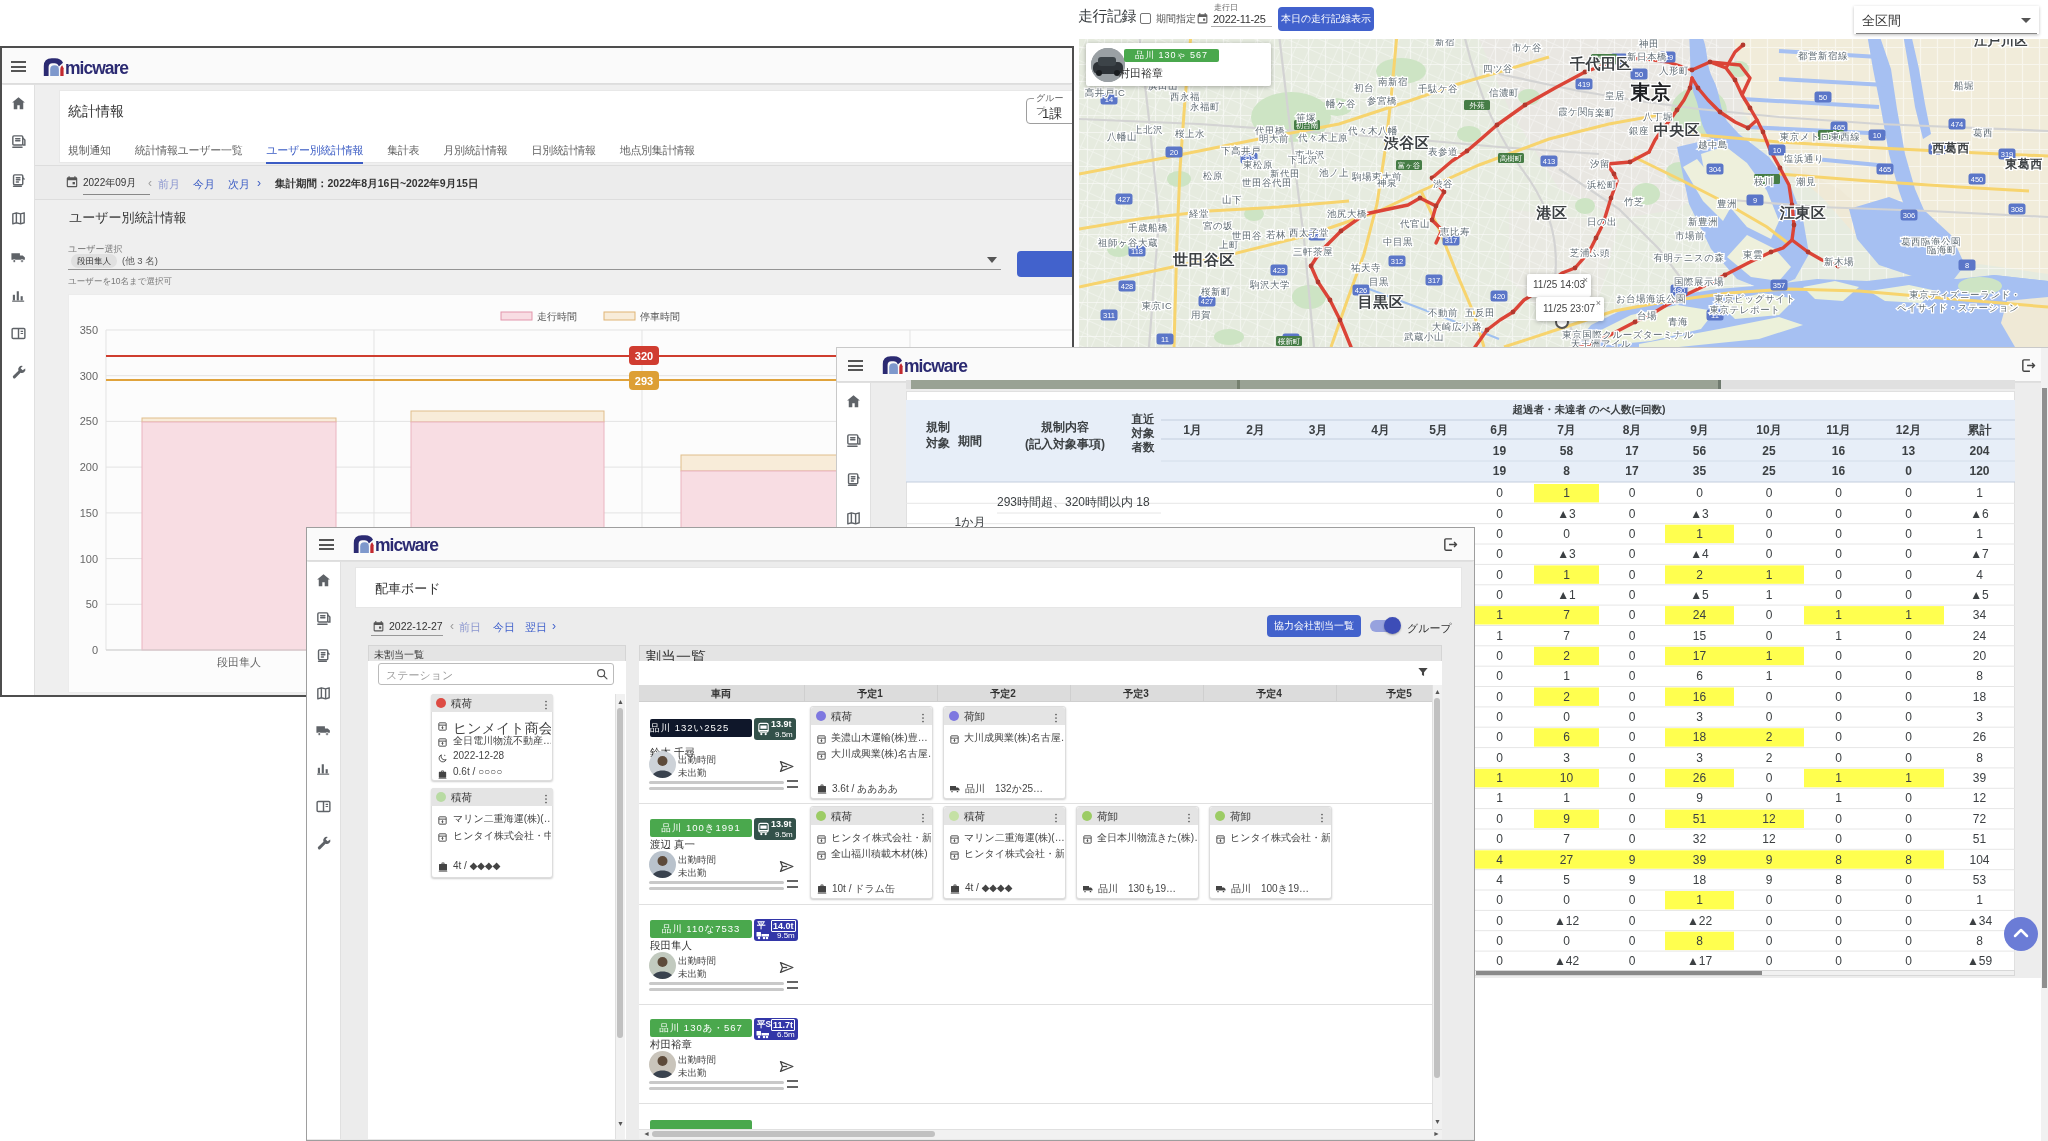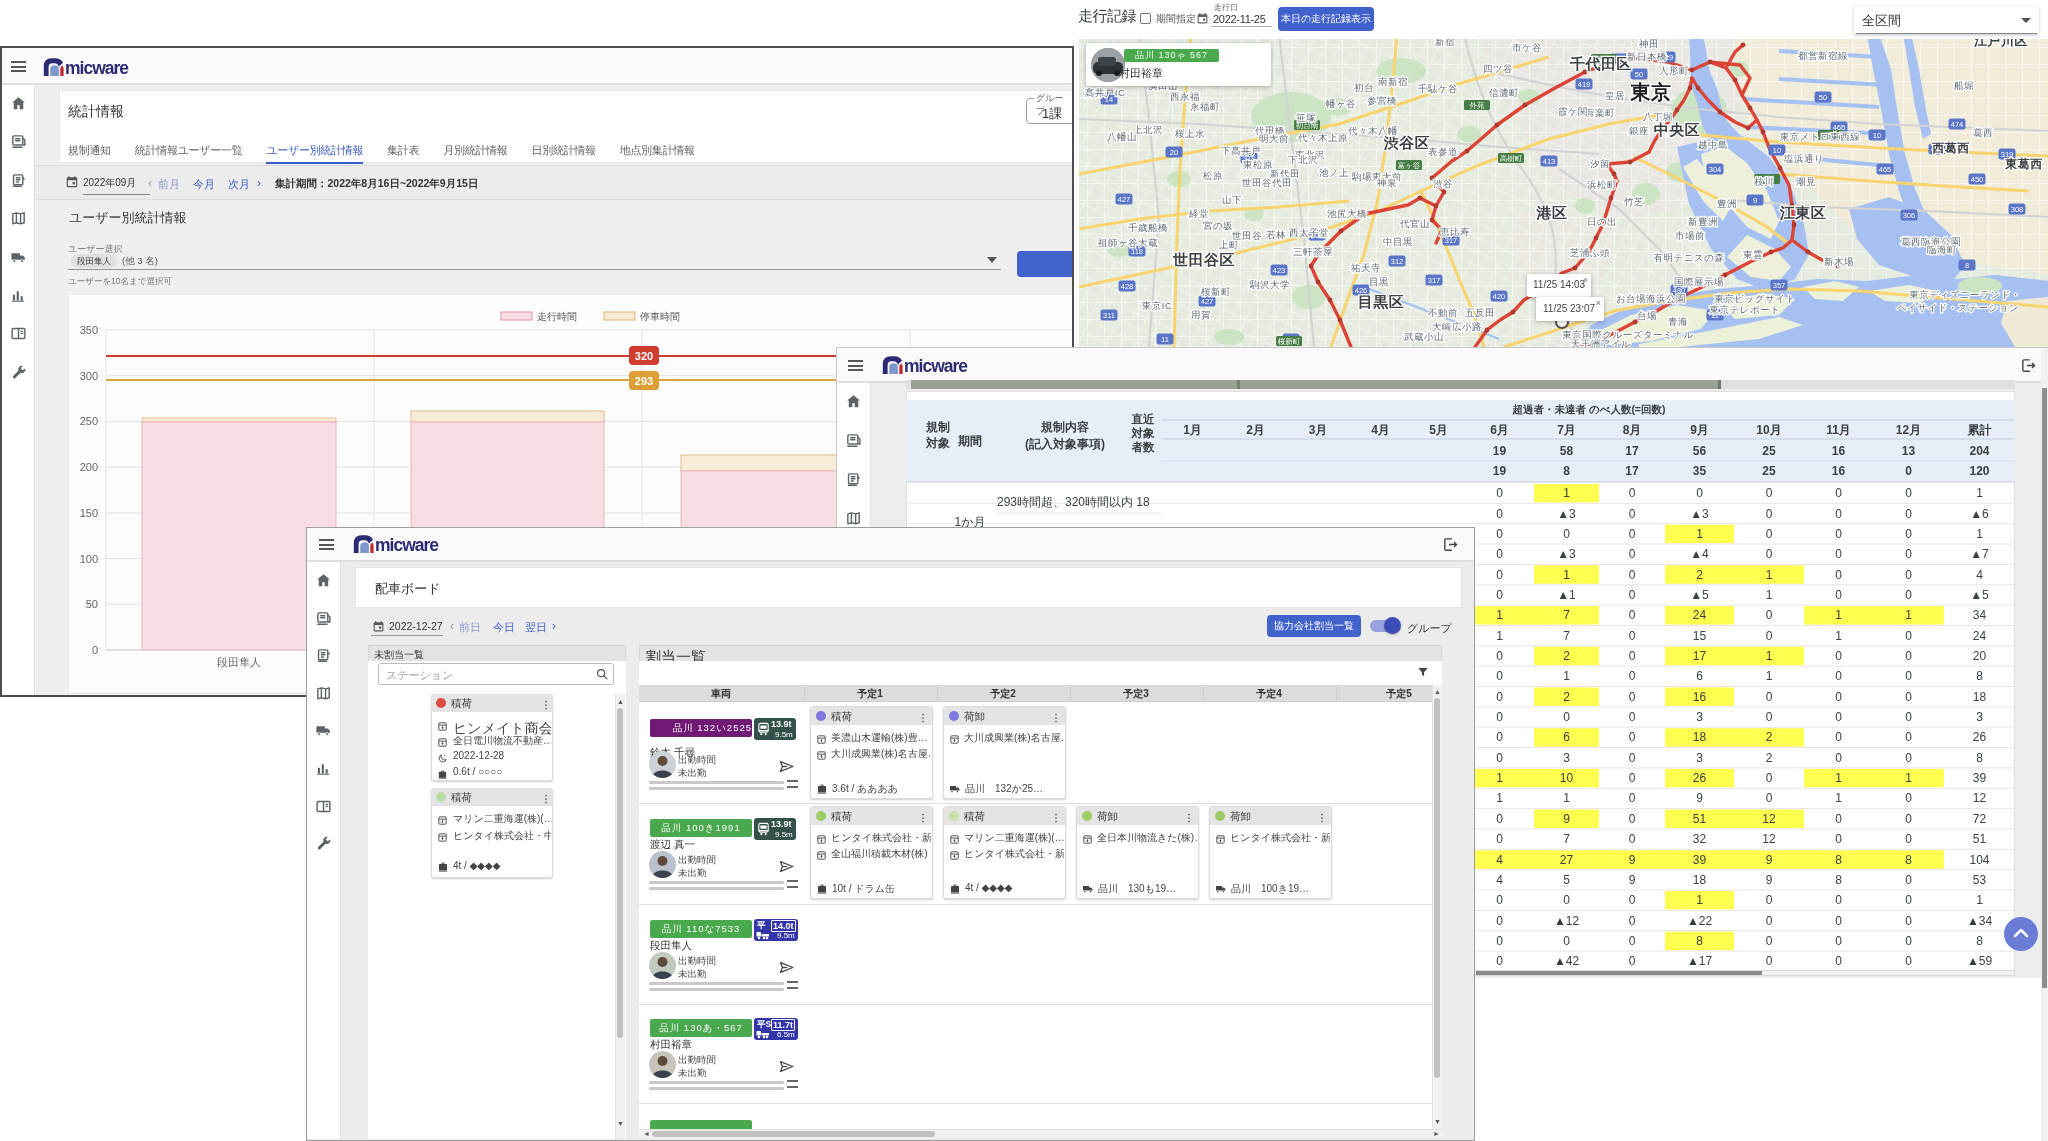--- a/index.html
+++ b/index.html
@@ -1010,21 +1010,21 @@
     <div class="abs" style="left:497px;top:157px;width:1px;height:17px;background:#cfcfcf"></div>
     <div class="abs" style="left:630px;top:157px;width:1px;height:17px;background:#cfcfcf"></div>
     <div class="abs" style="left:763px;top:157px;width:1px;height:17px;background:#cfcfcf"></div>
     <div class="abs" style="left:896px;top:157px;width:1px;height:17px;background:#cfcfcf"></div>
     <div class="abs" style="left:1029px;top:157px;width:1px;height:17px;background:#cfcfcf"></div>
     <div class="abs" style="left:332px;top:174px;width:794px;height:427px;background:#fff"></div>
     <div class="abs" style="left:332px;top:275px;width:794px;height:1px;background:#e0e0e0"></div>
     <div class="abs" style="left:332px;top:376px;width:794px;height:1px;background:#e0e0e0"></div>
     <div class="abs" style="left:332px;top:476px;width:794px;height:1px;background:#e0e0e0"></div>
     <div class="abs" style="left:332px;top:575px;width:794px;height:1px;background:#e0e0e0"></div>
-    <div class="abs" style="left:343px;top:191px;width:102px;height:18px;background:#701a75;border-radius:2px;color:#fff;font-size:9.5px;text-align:right;line-height:18px;letter-spacing:1px;white-space:nowrap;overflow:hidden">品川 132い2525</div>
+    <div class="abs" style="left:343px;top:191px;width:102px;height:18px;background:#0f172a;border-radius:2px;color:#fff;font-size:9.5px;text-align:left;line-height:18px;letter-spacing:1px;white-space:nowrap;overflow:hidden">品川 132い2525</div>
     <div class="abs" style="left:447px;top:190px;width:42px;height:22px;background:#33514a;border-radius:3px;color:#fff;overflow:hidden">
       <svg class="abs" style="left:2px;top:3px" width="15" height="16" viewBox="0 0 24 24" fill="none" stroke="#fff" stroke-width="1.8">
         <rect x="4.5" y="3" width="15" height="14" rx="2.5"></rect>
         <path d="M7 6.5h10v5H7z" fill="#fff" stroke="none"></path>
         <path d="M4.5 14.5h15"></path>
         <circle cx="8.5" cy="20" r="1.8" fill="#fff" stroke="none"></circle>
         <circle cx="15.5" cy="20" r="1.8" fill="#fff" stroke="none"></circle>
       </svg>
       <div class="abs" style="left:17px;top:1px;font-size:9px;font-weight:bold">13.9t</div>
       <div class="abs" style="left:21px;top:11.5px;font-size:8px">9.5m</div>

